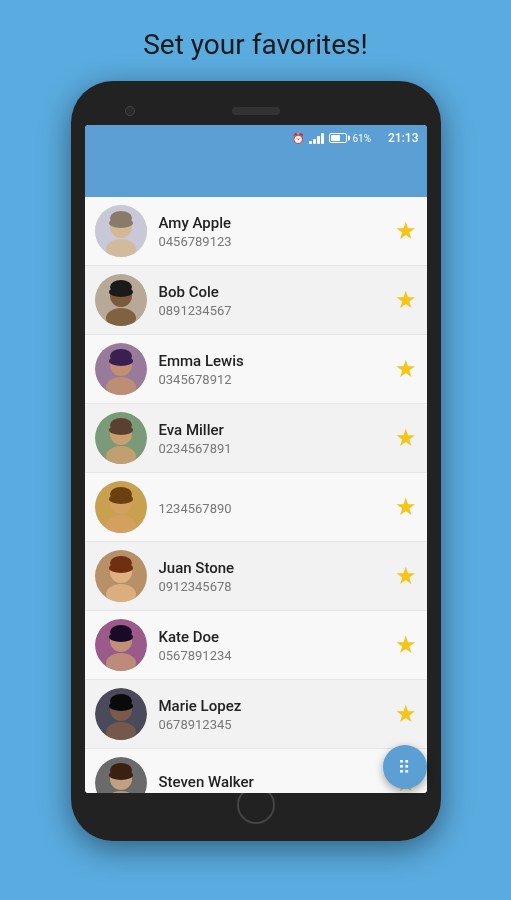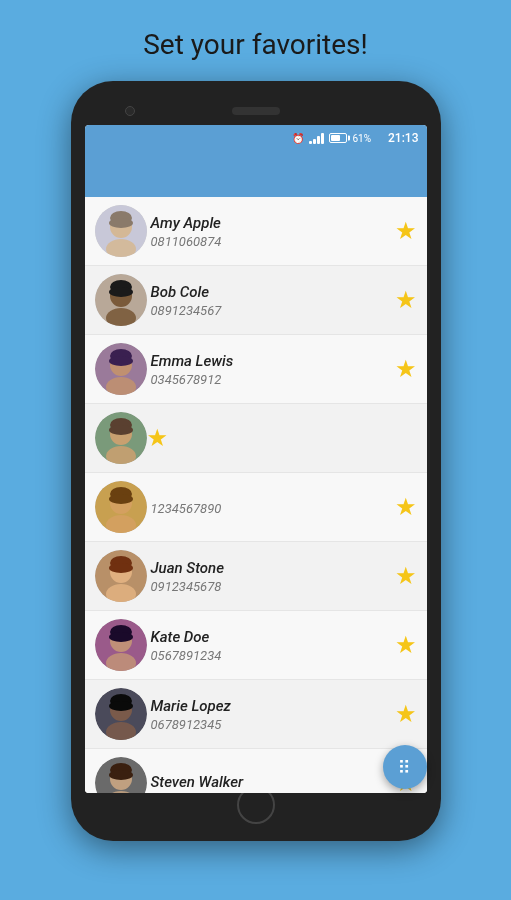--- a/index.html
+++ b/index.html
@@ -174,22 +174,21 @@
       align-items: center;
       justify-content: center;
     }
     .avatar-svg {
       width: 52px;
       height: 52px;
     }
 
     .contact-info {
       flex: 1;
-      margin-left: 4px;
-      font-style: italic;
+      margin-left: 12px;
     }
     .contact-name {
       font-size: 15px;
       font-weight: 500;
       color: #222;
     }
     .contact-phone {
       font-size: 13px;
       color: #777;
       margin-top: 2px;
@@ -278,21 +277,21 @@
       <ellipse cx="26" cy="44" rx="15" ry="10" fill="#d4b896" opacity="0.9"></ellipse>
 
       <circle cx="26" cy="22" r="11" fill="#d4b896"></circle>
 
       <ellipse cx="26" cy="13" rx="11" ry="7" fill="#8a7a6a"></ellipse>
       <ellipse cx="26" cy="18" rx="12" ry="5" fill="#8a7a6a"></ellipse>
     </svg>
   </div>
           <div class="contact-info">
             <div class="contact-name">Amy Apple</div>
-            <div class="contact-phone">0811060874</div>
+            <div class="contact-phone">0456789123</div>
           </div>
           <span class="star-icon">★</span>
         </div>
         <div class="contact-item">
           <div class="avatar">
     <svg class="avatar-svg" viewBox="0 0 52 52" xmlns="http://www.w3.org/2000/svg">
       <circle cx="26" cy="26" r="26" fill="#b8a898"></circle>
 
       <ellipse cx="26" cy="44" rx="15" ry="10" fill="#7a5a3a" opacity="0.9"></ellipse>
 
@@ -333,20 +332,24 @@
       <circle cx="26" cy="26" r="26" fill="#7a9a7a"></circle>
 
       <ellipse cx="26" cy="44" rx="15" ry="10" fill="#c8a070" opacity="0.9"></ellipse>
 
       <circle cx="26" cy="22" r="11" fill="#c8a070"></circle>
 
       <ellipse cx="26" cy="13" rx="11" ry="7" fill="#5a4030"></ellipse>
       <ellipse cx="26" cy="18" rx="12" ry="5" fill="#5a4030"></ellipse>
     </svg>
   </div>
+          <div class="contact-info">
+            <div class="contact-name">Eva Miller</div>
+            <div class="contact-phone">0234567891</div>
+          </div>
           <span class="star-icon">★</span>
         </div>
         <div class="contact-item">
           <div class="avatar">
     <svg class="avatar-svg" viewBox="0 0 52 52" xmlns="http://www.w3.org/2000/svg">
       <circle cx="26" cy="26" r="26" fill="#c8a050"></circle>
 
       <ellipse cx="26" cy="44" rx="15" ry="10" fill="#d4a060" opacity="0.9"></ellipse>
 
       <circle cx="26" cy="22" r="11" fill="#d4a060"></circle>

